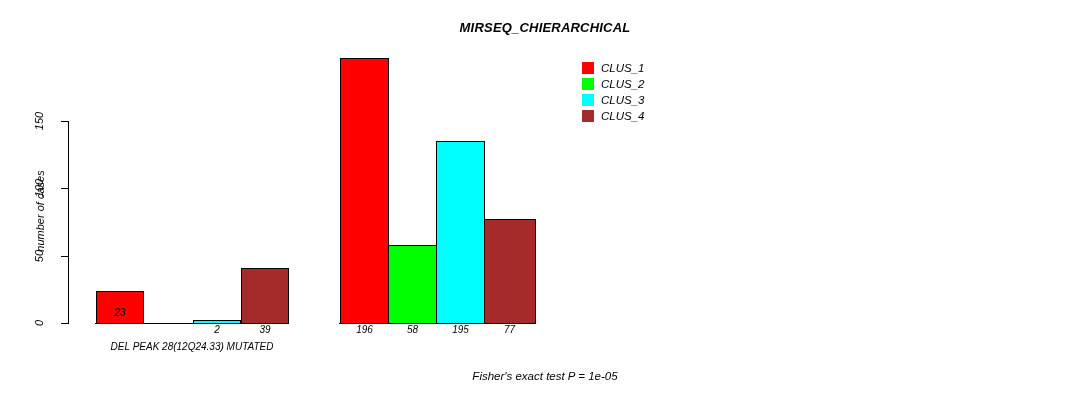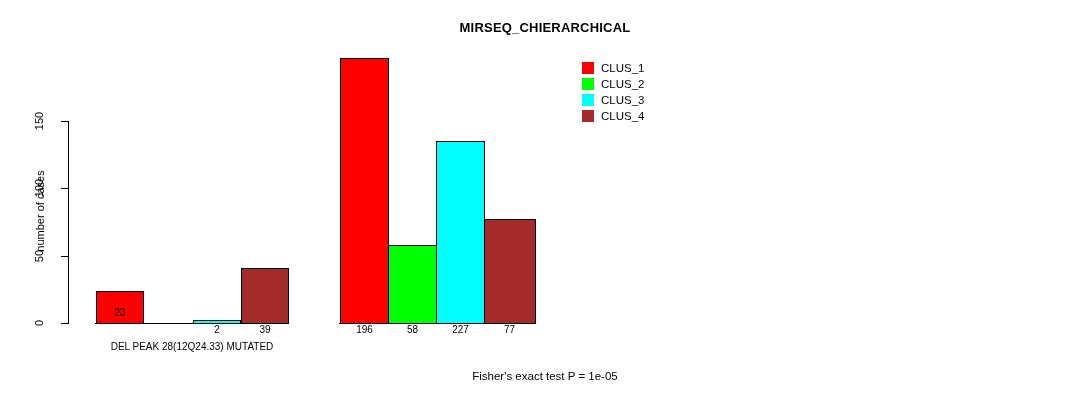--- a/index.html
+++ b/index.html
@@ -13,20 +13,21 @@
     position: relative;
     font-family: "Liberation Sans", sans-serif;
     color: #000000;
     overflow: hidden;
   }
   #plot-root {
     position: absolute;
     left: 0; top: 0;
     width: 910px;
     height: 400px;
+    font-style: italic;
   }
   .chart-title {
     position: absolute;
     left: 0;
     top: 20px;
     width: 1090px;
     text-align: center;
     font-size: 13px;
     font-weight: bold;
     letter-spacing: 0.2px;
@@ -163,21 +164,21 @@
 
   <div class="baseline" style="left:339px; width:197px;"></div>
 
   <div class="bar" style="left:340px; top:58px; width:49px; height:266px; background:#FF0000;"></div>
   <div class="bar-value" style="left:344px; top:324px; width:41px;">196</div>
 
   <div class="bar" style="left:388px; top:245px; width:49px; height:79px; background:#00FF00;"></div>
   <div class="bar-value" style="left:392px; top:324px; width:41px;">58</div>
 
   <div class="bar" style="left:436px; top:141px; width:49px; height:183px; background:#00FFFF;"></div>
-  <div class="bar-value" style="left:440px; top:324px; width:41px;">227</div>
+  <div class="bar-value" style="left:440px; top:324px; width:41px;">195</div>
 
   <div class="bar" style="left:484px; top:219px; width:52px; height:105px; background:#A52A2A;"></div>
   <div class="bar-value" style="left:489px; top:324px; width:41px;">77</div>
 
 
   <div class="legend">
     <div class="legend-row">
       <span class="legend-swatch" style="background:#FF0000;"></span>
       <span class="legend-text">CLUS_1</span>
     </div>

